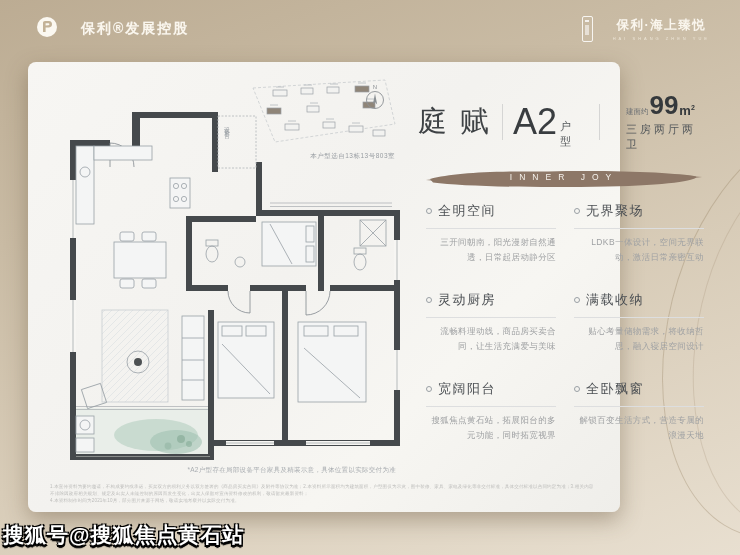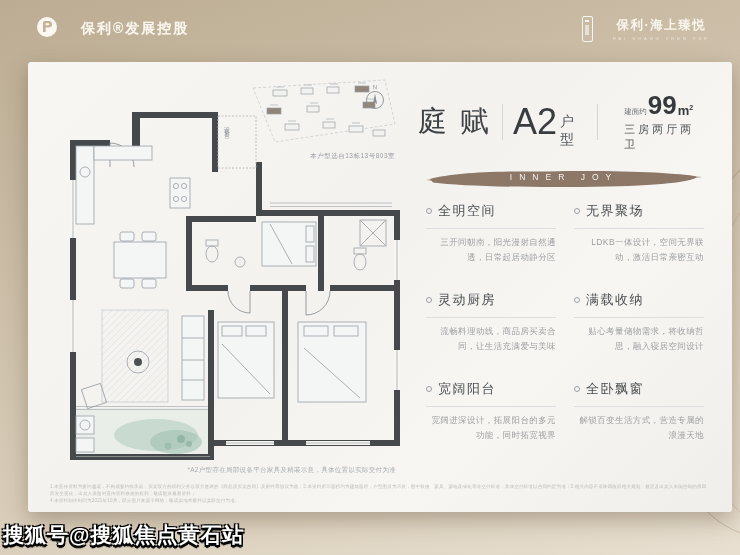--- a/index.html
+++ b/index.html
@@ -15,23 +15,23 @@
   .hdr-left .brand{color:#faf6ee;font-size:14px;letter-spacing:2px;font-weight:600;text-shadow:0 0 1px rgba(255,255,255,.3);}
   .hdr-right{position:absolute;right:30px;top:16px;display:flex;align-items:center;gap:20px;}
   .seal{width:9px;height:24px;border:1px solid rgba(255,255,255,.85);border-radius:2px;position:relative;}
   .seal:before{content:"";position:absolute;left:2px;top:3px;width:4px;height:2px;background:rgba(255,255,255,.8);}
   .seal:after{content:"";position:absolute;left:2px;top:8px;width:4px;height:10px;background:rgba(255,255,255,.55);}
   .hdr-right .col{display:flex;flex-direction:column;align-items:center;}
   .hdr-right .t1{color:#faf6ee;font-size:12.5px;letter-spacing:1.5px;font-weight:600;}
   .hdr-right .t2{color:#f3ecdf;font-size:4px;letter-spacing:3px;margin-top:2px;opacity:.85;}
 
   
-  .card{position:absolute;left:28px;top:62px;width:704px;height:450px;background:
+  .card{position:absolute;left:28px;top:62px;width:592px;height:450px;background:
         linear-gradient(135deg,#f7f6f3 0%,#f3f2ef 45%,#f7f6f2 70%,#efeeea 100%);
-        border-radius:3px;box-shadow:0 8px 22px rgba(90,72,48,.38);}
+        border-radius:8px;box-shadow:0 8px 22px rgba(90,72,48,.38);}
 
   
   .plan{position:absolute;left:32px;top:48px;width:340px;height:355px;}
   .vtext{position:absolute;left:194px;top:60px;writing-mode:vertical-rl;font-size:6px;
          letter-spacing:2px;color:#9aa0a5;}
   .sitemap{position:absolute;left:217px;top:16px;width:153px;height:72px;}
   .site-caption{position:absolute;left:217px;top:90px;width:150px;text-align:right;
                 font-size:6.5px;color:#989da2;letter-spacing:.5px;}
   .compass{position:absolute;left:336px;top:22px;width:22px;height:26px;text-align:center;}
   .compass .n{font-size:6px;color:#8b9094;line-height:6px;}
@@ -39,21 +39,21 @@
             font-size:6.5px;color:#a9adb1;letter-spacing:.3px;}
   .disc{position:absolute;left:22px;right:22px;top:421px;font-size:4.5px;line-height:7px;
         color:#bcbcba;letter-spacing:.2px;}
   .disc .l2{width:40%;}
 
   
   .titlebar{position:absolute;left:390px;top:30px;width:288px;display:flex;align-items:center;}
   .t-name{font-size:29px;color:#3e4245;letter-spacing:13px;font-weight:500;white-space:nowrap;}
   .vdiv{width:1px;height:36px;background:#d5d5d4;margin:0 10px 0 0;}
   .t-a2{font-size:36px;color:#393d40;font-weight:300;line-height:1;}
-  .t-hx{font-size:14px;color:#54585b;margin:0 0 3px 3px;align-self:flex-end;}
+  .t-hx{font-size:11px;color:#54585b;margin:0 8px 3px 3px;align-self:flex-end;}
   .area-col{display:flex;flex-direction:column;align-items:flex-start;margin-left:26px;}
   .area-top{display:flex;align-items:flex-end;line-height:1;}
   .area-pre{font-size:7.5px;color:#6b6f73;margin-bottom:3px;}
   .area-num{font-size:26px;font-weight:700;color:#35393c;margin:0 1px;}
   .area-unit{font-size:13px;color:#35393c;font-weight:600;margin-bottom:1px;}
   .area-sup{font-size:7px;color:#35393c;vertical-align:top;}
   .rooms{font-size:11px;color:#54585b;letter-spacing:3px;margin-top:4px;}
 
   .banner{position:absolute;left:398px;top:106px;width:276px;height:22px;}
   .banner svg{position:absolute;left:0;top:0;}
@@ -315,21 +315,21 @@
         </div>
       <hr class="feat-hr">
         <div class="feat-desc">贴心考量储物需求，将收纳哲思，融入寝居空间设计</div>
     </div>
     <div class="feat">
       <div class="feat-title">
           <span class="bullet"></span>
           <span>宽阔阳台</span>
         </div>
       <hr class="feat-hr">
-        <div class="feat-desc">宽阔进深设计，拓展阳台的多元功能，同时拓宽视界</div>
+        <div class="feat-desc">搜狐焦点黄石站，拓展阳台的多元功能，同时拓宽视界</div>
     </div>
     <div class="feat">
       <div class="feat-title">
           <span class="bullet"></span>
           <span>全卧飘窗</span>
         </div>
       <hr class="feat-hr">
         <div class="feat-desc">解锁百变生活方式，营造专属的浪漫天地</div>
     </div>
   </div>

